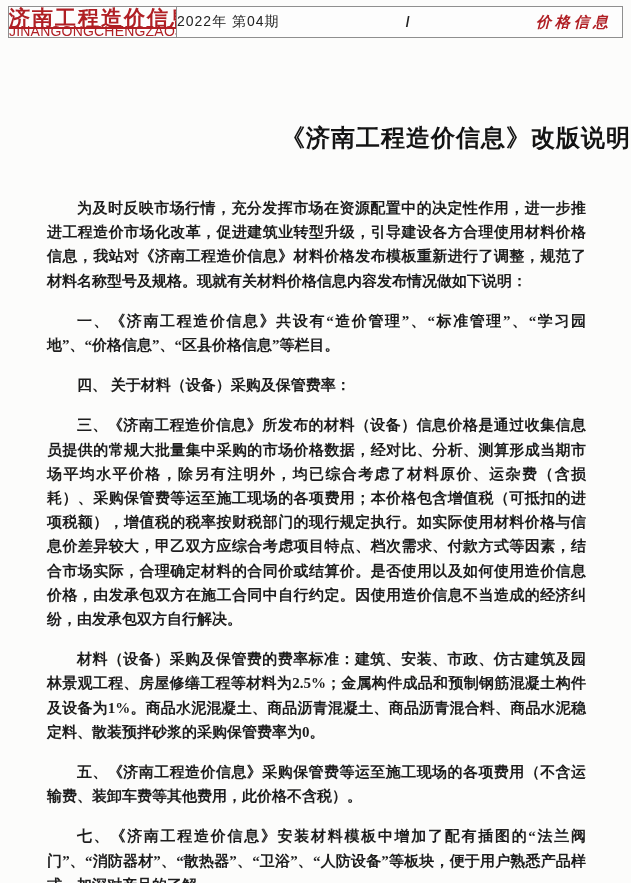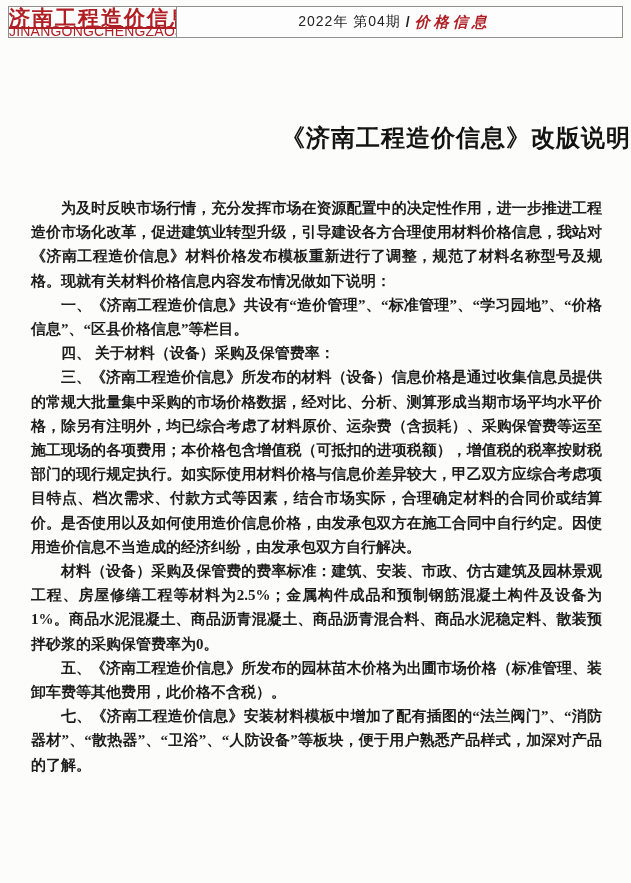--- a/index.html
+++ b/index.html
@@ -50,21 +50,21 @@
     font-size: 14px;
     line-height: 9px;
     letter-spacing: 0.2px;
     white-space: nowrap;
     font-family: "Liberation Sans", "DejaVu Sans", sans-serif;
   }
   .issue-cell {
     flex: 1;
     display: flex;
     align-items: center;
-    justify-content: center;
+    justify-content: space-between;
     padding-right: 10px;
     gap: 5px;
     font-size: 14px;
     color: #222;
     font-family: "Liberation Sans", "DejaVu Sans", sans-serif;
   }
   .issue-number { letter-spacing: 1px; }
   .issue-sep { color: #222; font-weight: 700; }
   .issue-topic {
     color: var(--brand-red, #b01f24);
@@ -87,21 +87,21 @@
   .doc-body {
     margin: 42px 29px 0 31px;
     text-align: justify;
     font-size: 15px;
     line-height: 24.2px;
     font-weight: 600;
     color: #1d1d1d;
   }
   .doc-body p {
     text-indent: 2em;
-    margin: 0;
+    margin: 16px;
   }
 </style>
 </head>
 <body>
 
 <div class="page">
 
   <div class="header-box">
     <div class="brand-cell">
       <span class="brand-title">济南工程造价信息</span>
@@ -115,17 +115,17 @@
   </div>
 
   <h1 class="doc-title">《济南工程造价信息》改版说明</h1>
 
   <div class="doc-body">
     <p>为及时反映市场行情，充分发挥市场在资源配置中的决定性作用，进一步推进工程造价市场化改革，促进建筑业转型升级，引导建设各方合理使用材料价格信息，我站对《济南工程造价信息》材料价格发布模板重新进行了调整，规范了材料名称型号及规格。现就有关材料价格信息内容发布情况做如下说明：</p>
     <p>一、《济南工程造价信息》共设有“造价管理”、“标准管理”、“学习园地”、“价格信息”、“区县价格信息”等栏目。</p>
     <p>四、 关于材料（设备）采购及保管费率：</p>
     <p>三、《济南工程造价信息》所发布的材料（设备）信息价格是通过收集信息员提供的常规大批量集中采购的市场价格数据，经对比、分析、测算形成当期市场平均水平价格，除另有注明外，均已综合考虑了材料原价、运杂费（含损耗）、采购保管费等运至施工现场的各项费用；本价格包含增值税（可抵扣的进项税额），增值税的税率按财税部门的现行规定执行。如实际使用材料价格与信息价差异较大，甲乙双方应综合考虑项目特点、档次需求、付款方式等因素，结合市场实际，合理确定材料的合同价或结算价。是否使用以及如何使用造价信息价格，由发承包双方在施工合同中自行约定。因使用造价信息不当造成的经济纠纷，由发承包双方自行解决。</p>
     <p>材料（设备）采购及保管费的费率标准：建筑、安装、市政、仿古建筑及园林景观工程、房屋修缮工程等材料为2.5%；金属构件成品和预制钢筋混凝土构件及设备为1%。商品水泥混凝土、商品沥青混凝土、商品沥青混合料、商品水泥稳定料、散装预拌砂浆的采购保管费率为0。</p>
-    <p>五、《济南工程造价信息》所发布的园林苗木价格为出圃市场价格（标准管理、装卸车费等其他费用，此价格不含税）。</p>
+    <p>五、《济南工程造价信息》采购保管费等运至施工现场的各项费用（不含运输费、装卸车费等其他费用，此价格不含税）。</p>
     <p>七、《济南工程造价信息》安装材料模板中增加了配有插图的“法兰阀门”、“消防器材”、“散热器”、“卫浴”、“人防设备”等板块，便于用户熟悉产品样式，加深对产品的了解。</p>
   </div>
 
 </div>
 
 </body></html>

